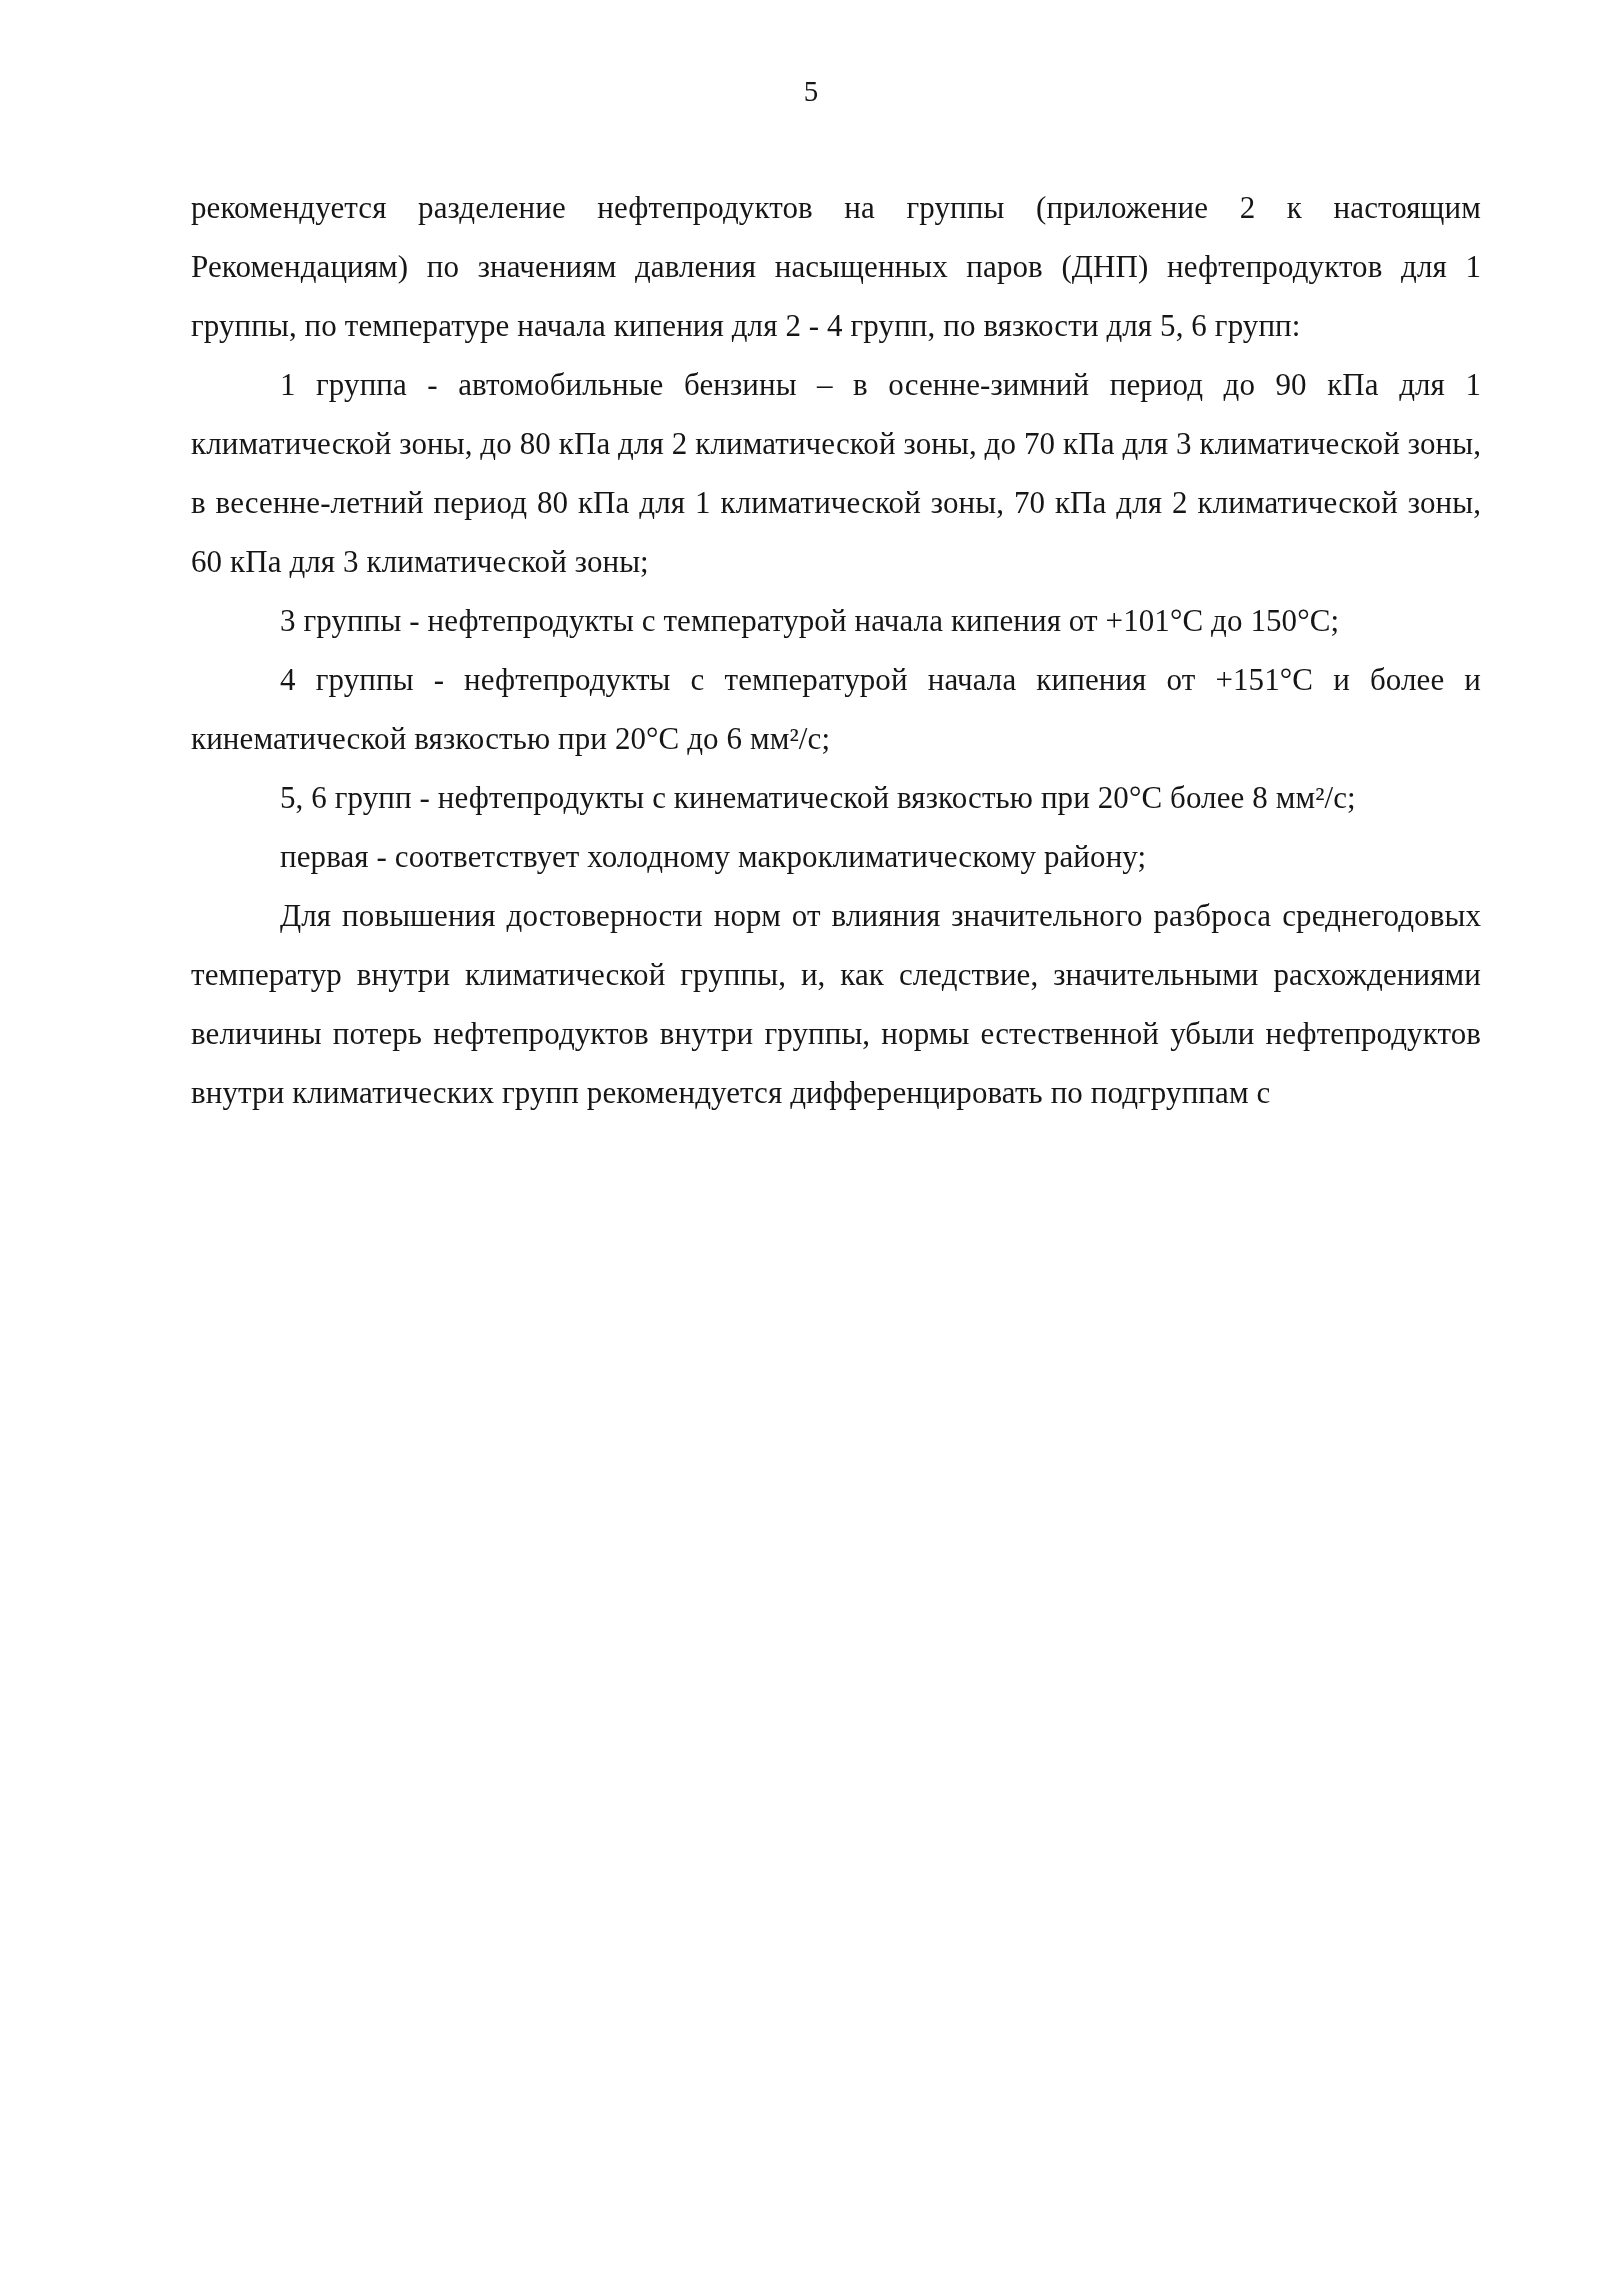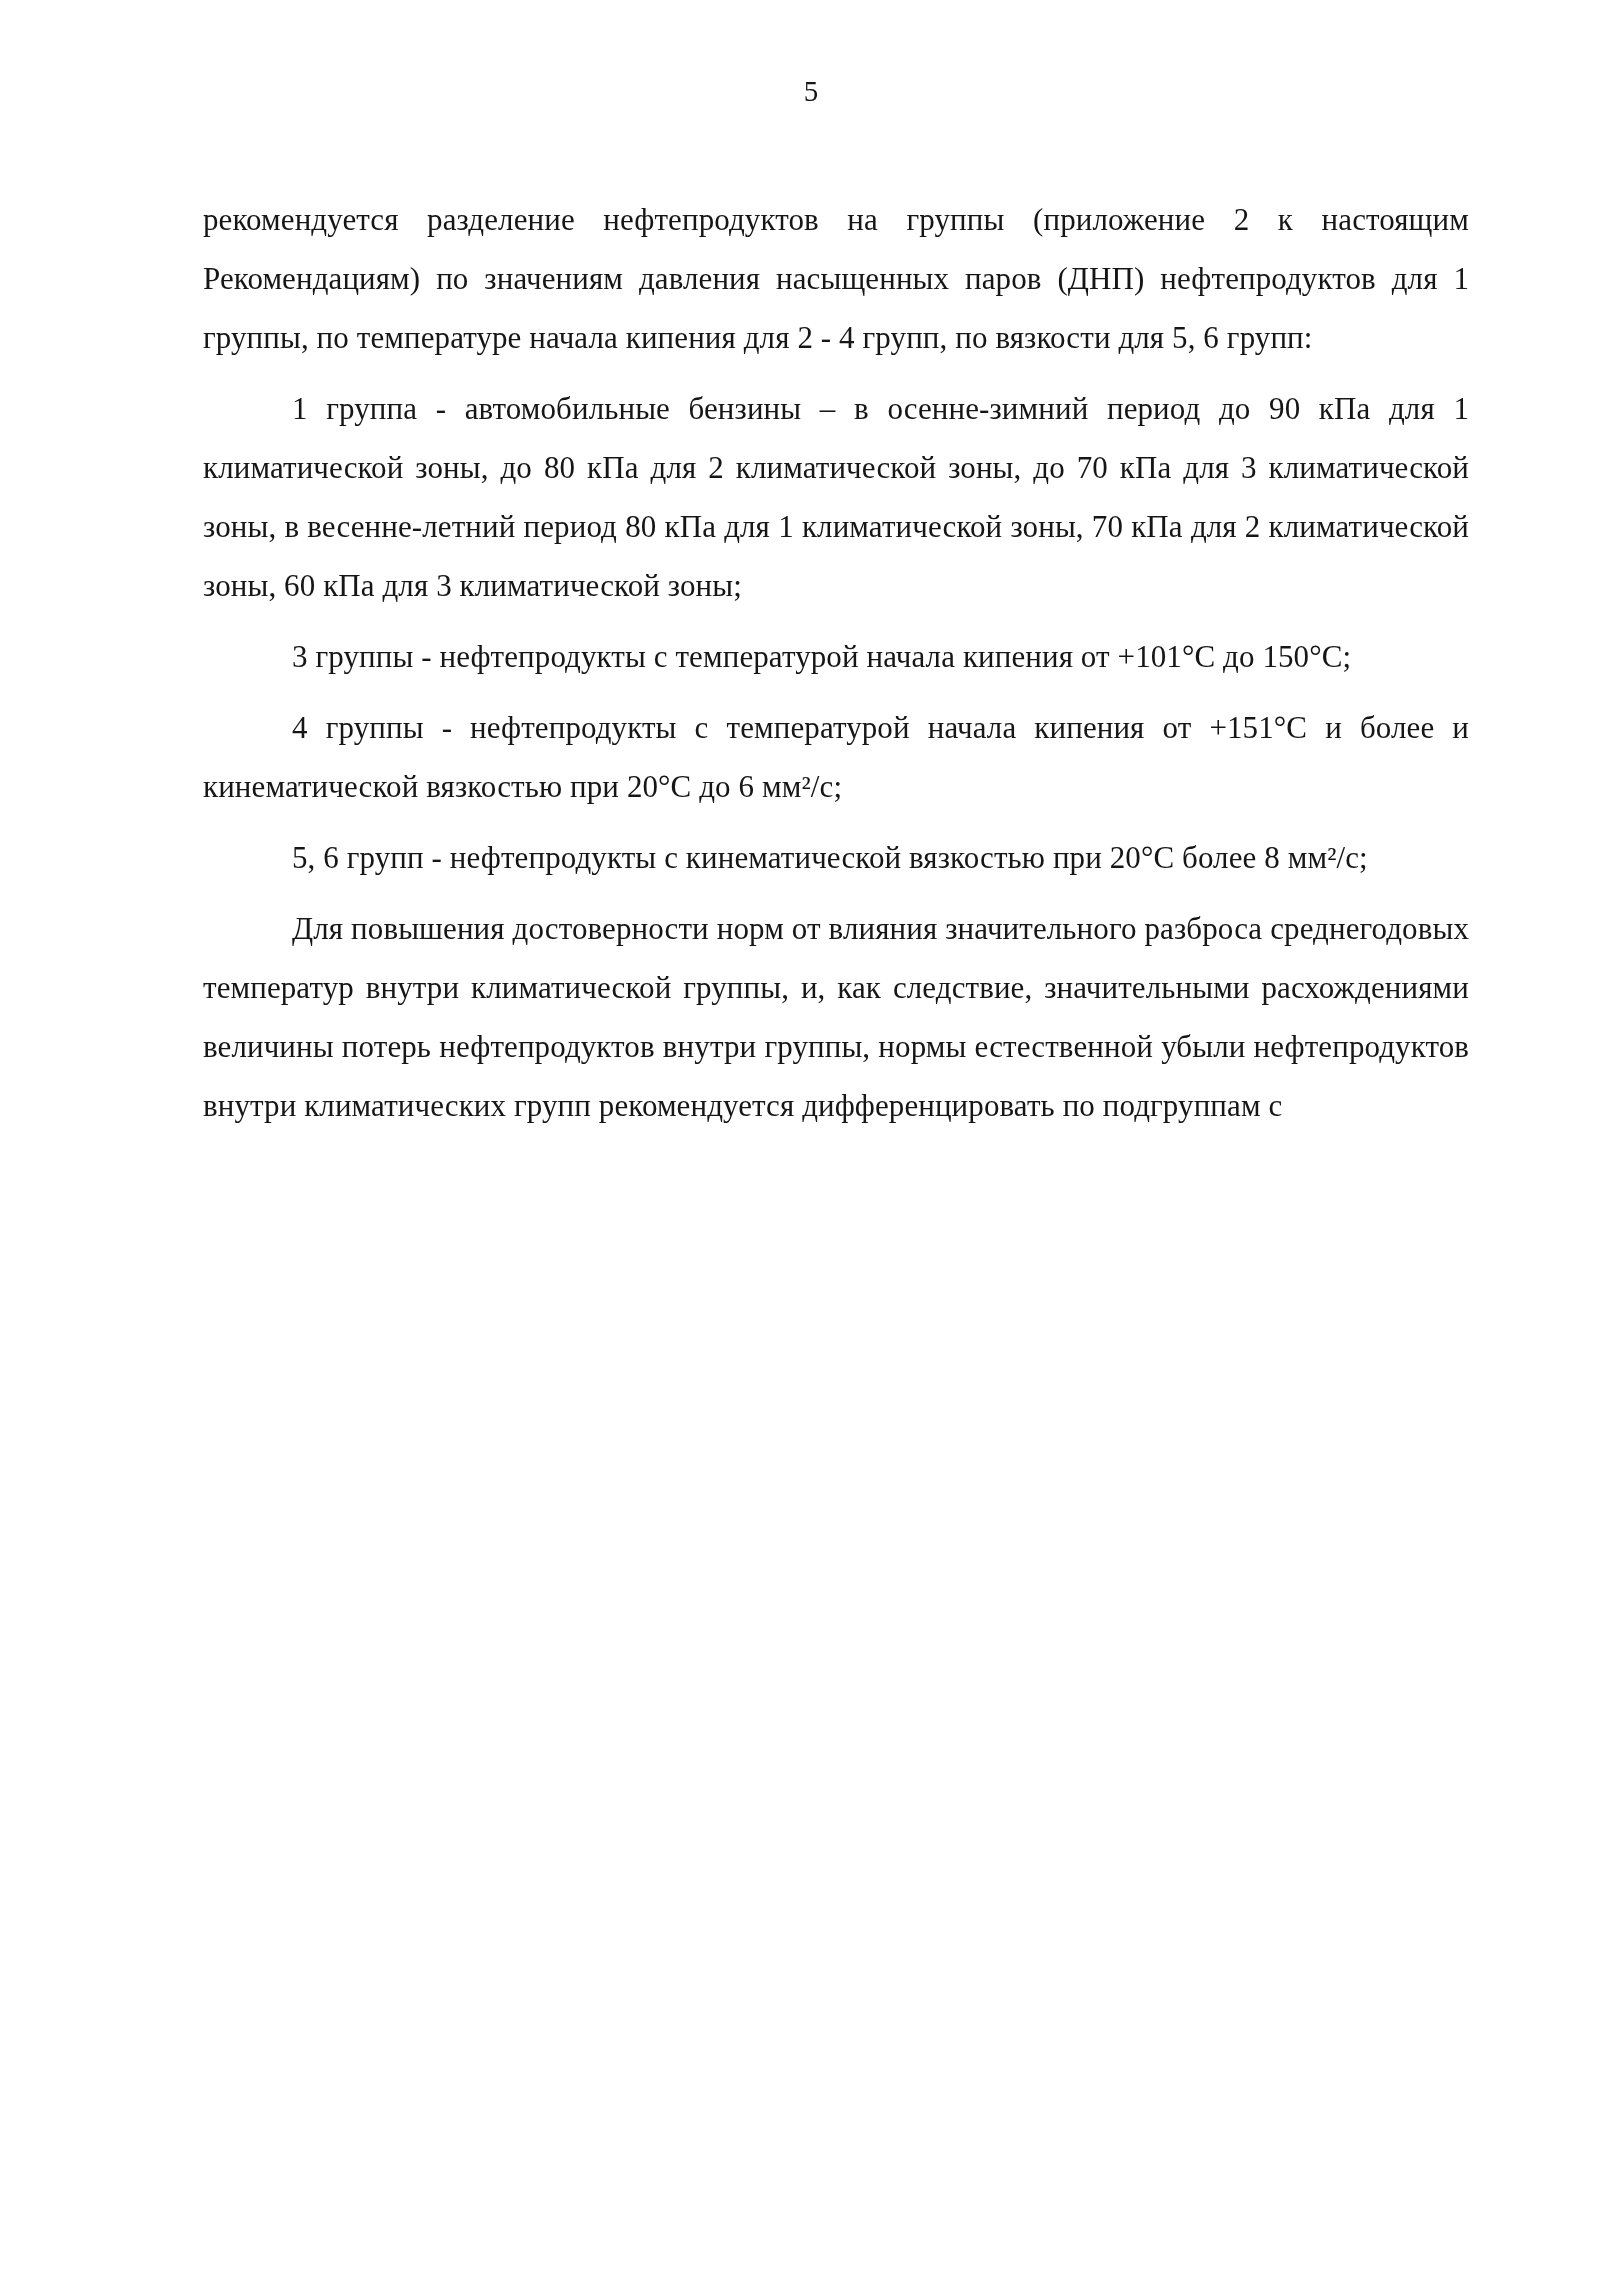--- a/index.html
+++ b/index.html
@@ -30,34 +30,35 @@
     position: absolute;
     top: 178px;
     left: 191px;
     width: 1290px;
     font-size: 31px;
     line-height: 59px;
     text-align: justify;
     letter-spacing: 0.1px;
   }
   .para {
-    margin: 12px;
+    margin: 0;
     padding: 0;
   }
   .para.indent {
     text-indent: 89px;
   }
 </style>
 </head>
 <body>
 
 <div class="page">
   <div class="page-number">5</div>
   <div class="content" id="paragraphs">
       <p class="para">рекомендуется разделение нефтепродуктов на группы (приложение 2 к настоящим Рекомендациям) по значениям давления насыщенных паров (ДНП) нефтепродуктов для 1 группы, по температуре начала кипения для 2 - 4 групп, по вязкости для 5, 6 групп:</p>
       <p class="para indent">1 группа - автомобильные бензины – в осенне-зимний период до 90 кПа для 1 климатической зоны, до 80 кПа для 2 климатической зоны, до 70 кПа для 3 климатической зоны, в весенне-летний период 80 кПа для 1 климатической зоны, 70 кПа для 2 климатической зоны, 60 кПа для 3 климатической зоны;</p>
       <p class="para indent">3 группы - нефтепродукты с температурой начала кипения от +101°С до 150°С;</p>
       <p class="para indent">4 группы - нефтепродукты с температурой начала кипения от +151°С и более и кинематической вязкостью при 20°С до 6 мм²/с;</p>
       <p class="para indent">5, 6 групп - нефтепродукты с кинематической вязкостью при 20°С более 8 мм²/с;</p>
+      <p class="para indent">первая - соответствует холодному макроклиматическому району;</p>
       <p class="para indent">Для повышения достоверности норм от влияния значительного разброса среднегодовых температур внутри климатической группы, и, как следствие, значительными расхождениями величины потерь нефтепродуктов внутри группы, нормы естественной убыли нефтепродуктов внутри климатических групп рекомендуется дифференцировать по подгруппам с</p>
     </div>
 </div>
 
 
 </body></html>

